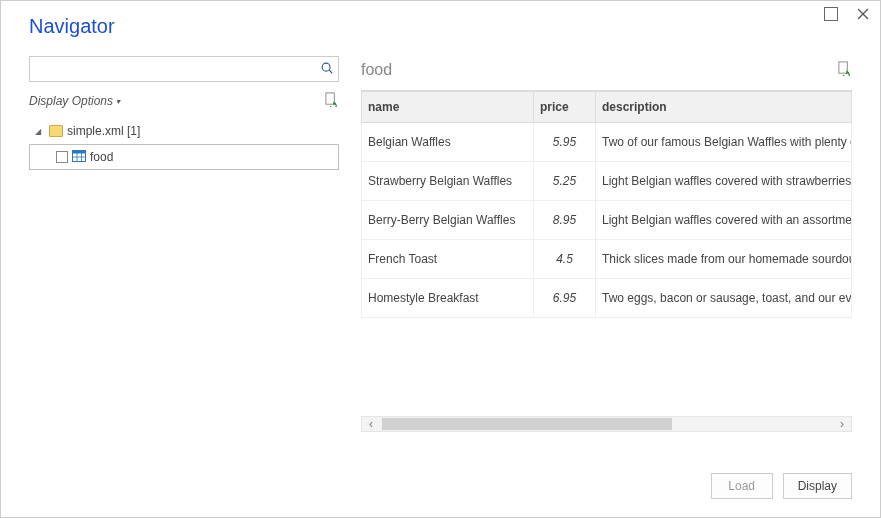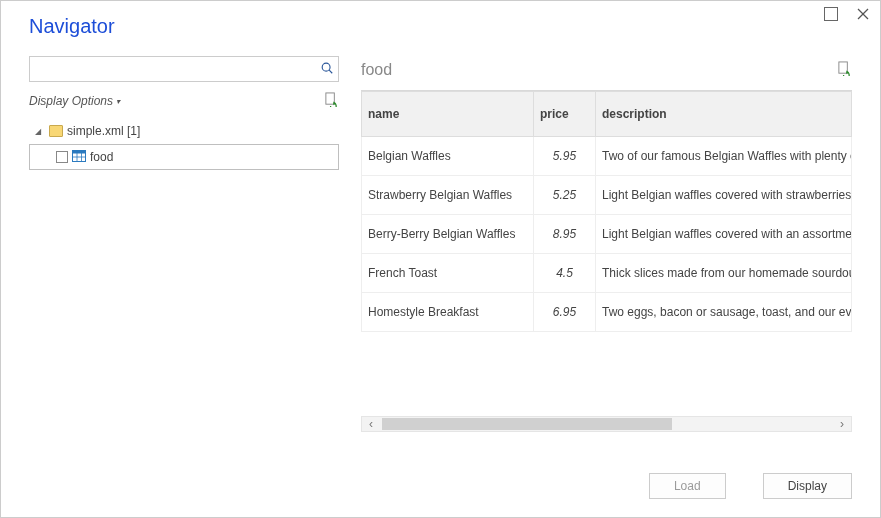--- a/index.html
+++ b/index.html
@@ -98,21 +98,21 @@
   }
   .preview-title { font-size:16px; color:#888; font-weight:400;}
   .table-wrap {
     border-top:1px solid #d9d9d9;
     margin-top:6px;
     overflow:hidden;
     flex:1;
     position:relative;
   }
   table { border-collapse:collapse; width:100%; table-layout:fixed; }
-  th { background:#f1f1f1; font-weight:bold; text-align:left; padding:15px 6px; border:1px solid #ddd; font-size:12px; color:#444;}
+  th { background:#f1f1f1; font-weight:bold; text-align:left; padding:8px 6px; border:1px solid #ddd; font-size:12px; color:#444;}
   td { padding:12px 6px; border:1px solid #eee; white-space:nowrap; overflow:hidden; text-overflow:clip; font-size:12px;}
   col.name { width:172px; }
   col.price { width:62px; }
   td.num { text-align:center; font-style:italic; }
   .hscroll {
     height:16px;
     background:#f3f3f3;
     border:1px solid #e5e5e5;
     display:flex;
     align-items:center;
@@ -125,27 +125,26 @@
   .footer {
     position:absolute;
     bottom:18px;
     right:28px;
     display:flex;
     gap:10px;
   }
   .btn {
     height:26px;
     min-width:62px;
-    padding:0 24px;
+    padding:0 14px;
     border:1px solid #ccc;
     background:#fdfdfd;
     color:#444;
     font-size:12px;
     cursor:pointer;
-    margin-left:27px;
   }
   .btn.muted { color:#9b9b9b; }
   .btn.wide { min-width:110px; }
 </style>
 </head>
 <body>
 
 <div class="titlebar-controls">
   <span>
       <span class="maximize-icon"></span>

